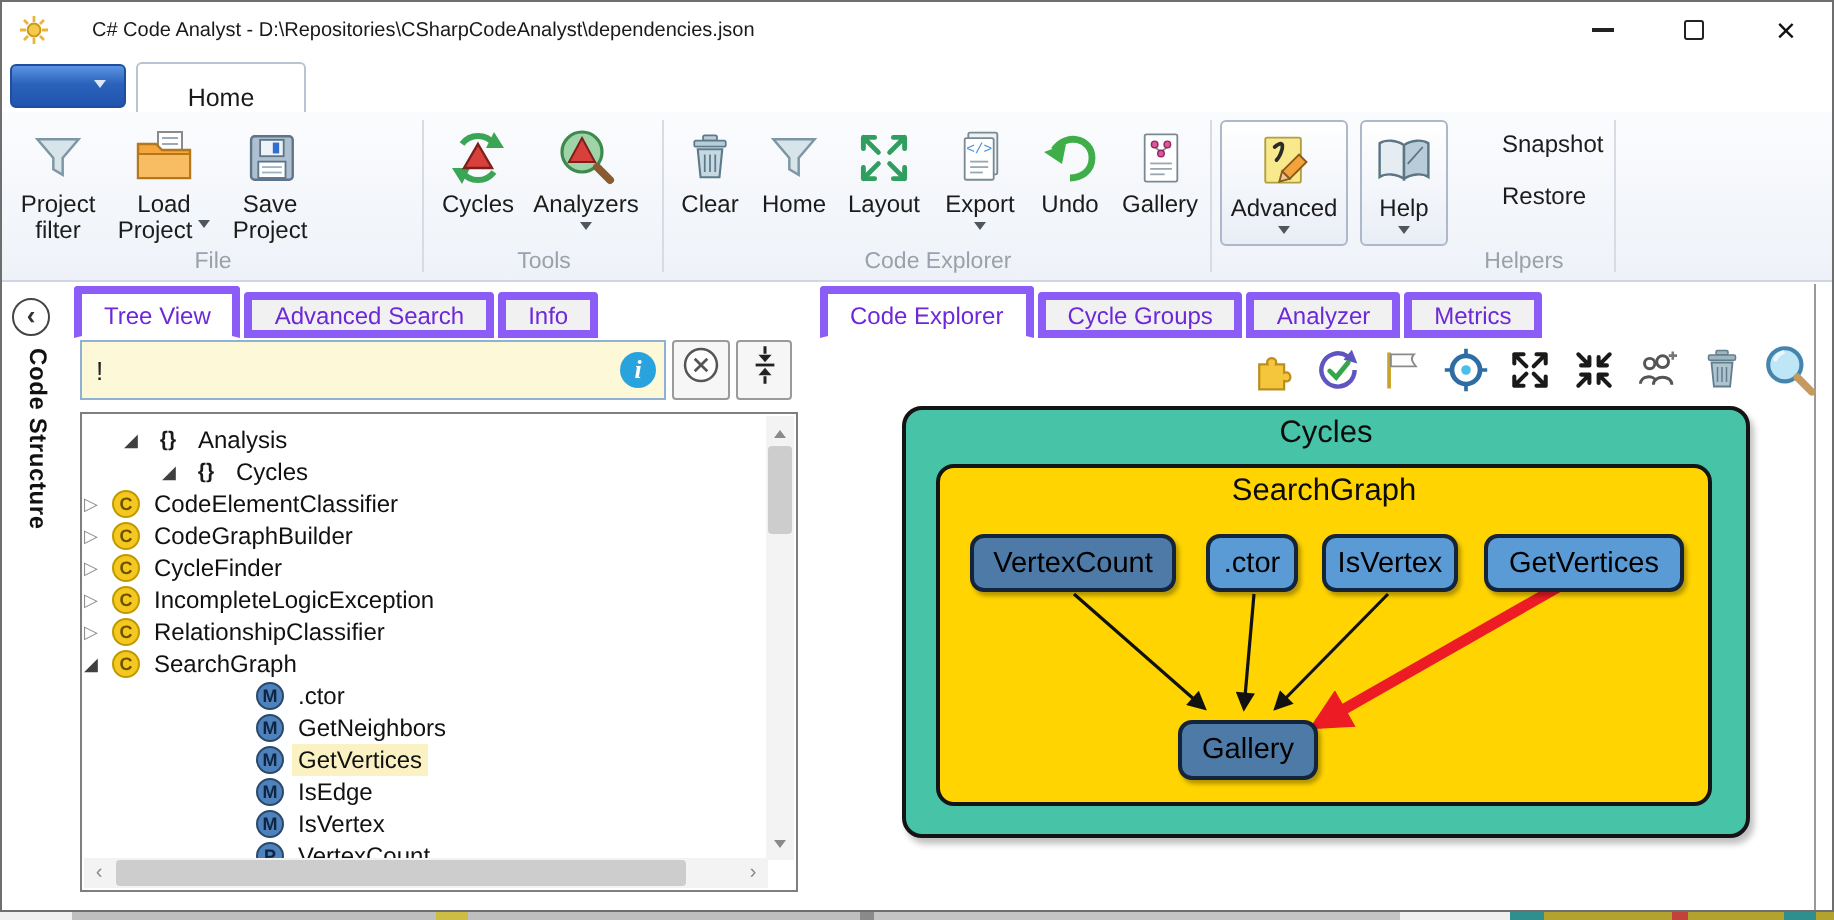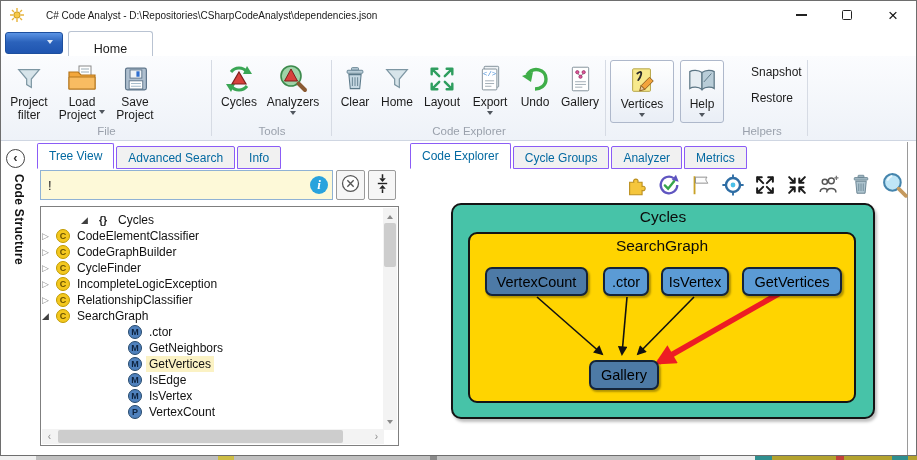--- a/index.html
+++ b/index.html
@@ -44,22 +44,22 @@
 
   
   .sidebarstrip{position:absolute;left:0;top:141px;width:30px;bottom:0;background:#fff}
   .collapse-circ{position:absolute;left:5px;top:7px;width:19px;height:19px;border:1.5px solid #444;border-radius:50%;
     display:flex;align-items:center;justify-content:center;font-size:13px;font-weight:700;color:#333;padding-bottom:2px}
   .sidebar-label{position:absolute;left:25px;top:32px;transform:rotate(90deg);transform-origin:0 0;font-size:12px;font-weight:700;
     letter-spacing:.3px;white-space:nowrap;color:#111}
 
   
   .tabrow{position:absolute;display:flex;align-items:flex-end;gap:2px}
-  .tab{height:23px;padding:0 11px;display:flex;align-items:center;background:#f1f1f1;border:1px solid #8b5cf6;
-    border-radius:2px 2px 0 0;font-size:12px;color:#0369a1;white-space:nowrap}
+  .tab{height:23px;padding:0 11px;display:flex;align-items:center;background:#f1f1f1;border:4px solid #8b5cf6;
+    border-radius:2px 2px 0 0;font-size:12px;color:#6d28d9;white-space:nowrap}
   .tab.active{background:#fff;height:26px;border-bottom:1px solid #fff;z-index:2}
 
   
   .search-input{position:absolute;left:39px;top:169px;width:293px;height:30px;background:var(--search-bg);
     border:1px solid #8fb2d4;font-size:13px;padding:0 26px 0 7px;color:#222;font-family:"Liberation Sans",sans-serif}
   .info-badge{position:absolute;left:309px;top:175px;width:18px;height:18px;border-radius:50%;background:#29a3dd;
     color:#fff;display:flex;align-items:center;justify-content:center;font-family:"Liberation Serif",serif;
     font-style:italic;font-weight:700;font-size:13px}
   .sq-btn{position:absolute;top:169px;height:30px;background:#f6f6f6;border:1px solid #9a9a9a;border-radius:2px;
     display:flex;align-items:center;justify-content:center}
@@ -303,21 +303,21 @@
       <div class="rbtns">
         <div class="rbtn framed" style="width:64px">
           <span class="ricon">
             <svg width="30" height="30" viewBox="0 0 32 32">
                 <rect x="6" y="3" width="19" height="24" rx="1" fill="#f7e98c" stroke="#b1a040"></rect>
                 <path d="M11 8 q5 -4 4 1 q-1 4 -3 6" fill="none" stroke="#2b2b2b" stroke-width="2" stroke-linecap="round"></path>
                 <polygon points="15,21 24,12 28,16 19,25" fill="#f2a33c" stroke="#8a5a1a"></polygon>
                 <polygon points="15,21 19,25 13.5,26.5" fill="#e8c9a0" stroke="#8a5a1a"></polygon>
               </svg>
           </span>
-          <div class="rtext"><span class="lbl">Vertices</span><span class="dd ddb"></span></div>
+          <div class="rtext"><span class="lbl">Advanced</span><span class="dd ddb"></span></div>
         </div>
         <div class="rbtn framed" style="width:44px">
           <span class="ricon">
             <svg width="30" height="30" viewBox="0 0 32 32">
                 <path d="M16 7 C12 4 6 4 3 6 v18 c3-2 9-2 13 1 z" fill="#e6edf2" stroke="#5b7584" stroke-width="1.3"></path>
                 <path d="M16 7 c4-3 10-3 13-1 v18 c-3-2-9-2-13 1 z" fill="#b9cdd8" stroke="#5b7584" stroke-width="1.3"></path>
                 <path d="M26 8 l-8 9" stroke="#5b7584"></path>
               </svg>
           </span>
           <div class="rtext"><span class="lbl">Help</span><span class="dd ddb"></span></div>
@@ -367,20 +367,25 @@
           <path d="M8 1 v4 M8 21 v-4" stroke="#222" stroke-width="1.6"></path>
           <polygon points="4.5,5.5 11.5,5.5 8,9.5" fill="#222"></polygon>
           <polygon points="4.5,16.5 11.5,16.5 8,12.5" fill="#222"></polygon>
           <path d="M3 11 h10" stroke="#222" stroke-width="1.5"></path>
         </svg>
     </span>
   </div>
 
   <div class="tree-box">
     <div class="tree-rows">
+      <div class="trow lvl1">
+          <span class="exp open"></span>
+          <span class="tico ns"></span>
+          <span class="tlabel">Analysis</span>
+        </div>
       <div class="trow lvl2">
           <span class="exp open"></span>
           <span class="tico ns"></span>
           <span class="tlabel">Cycles</span>
         </div>
       <div class="trow lvl3">
           <span class="exp closed"></span>
           <span class="tico cls"></span>
           <span class="tlabel">CodeElementClassifier</span>
         </div>

